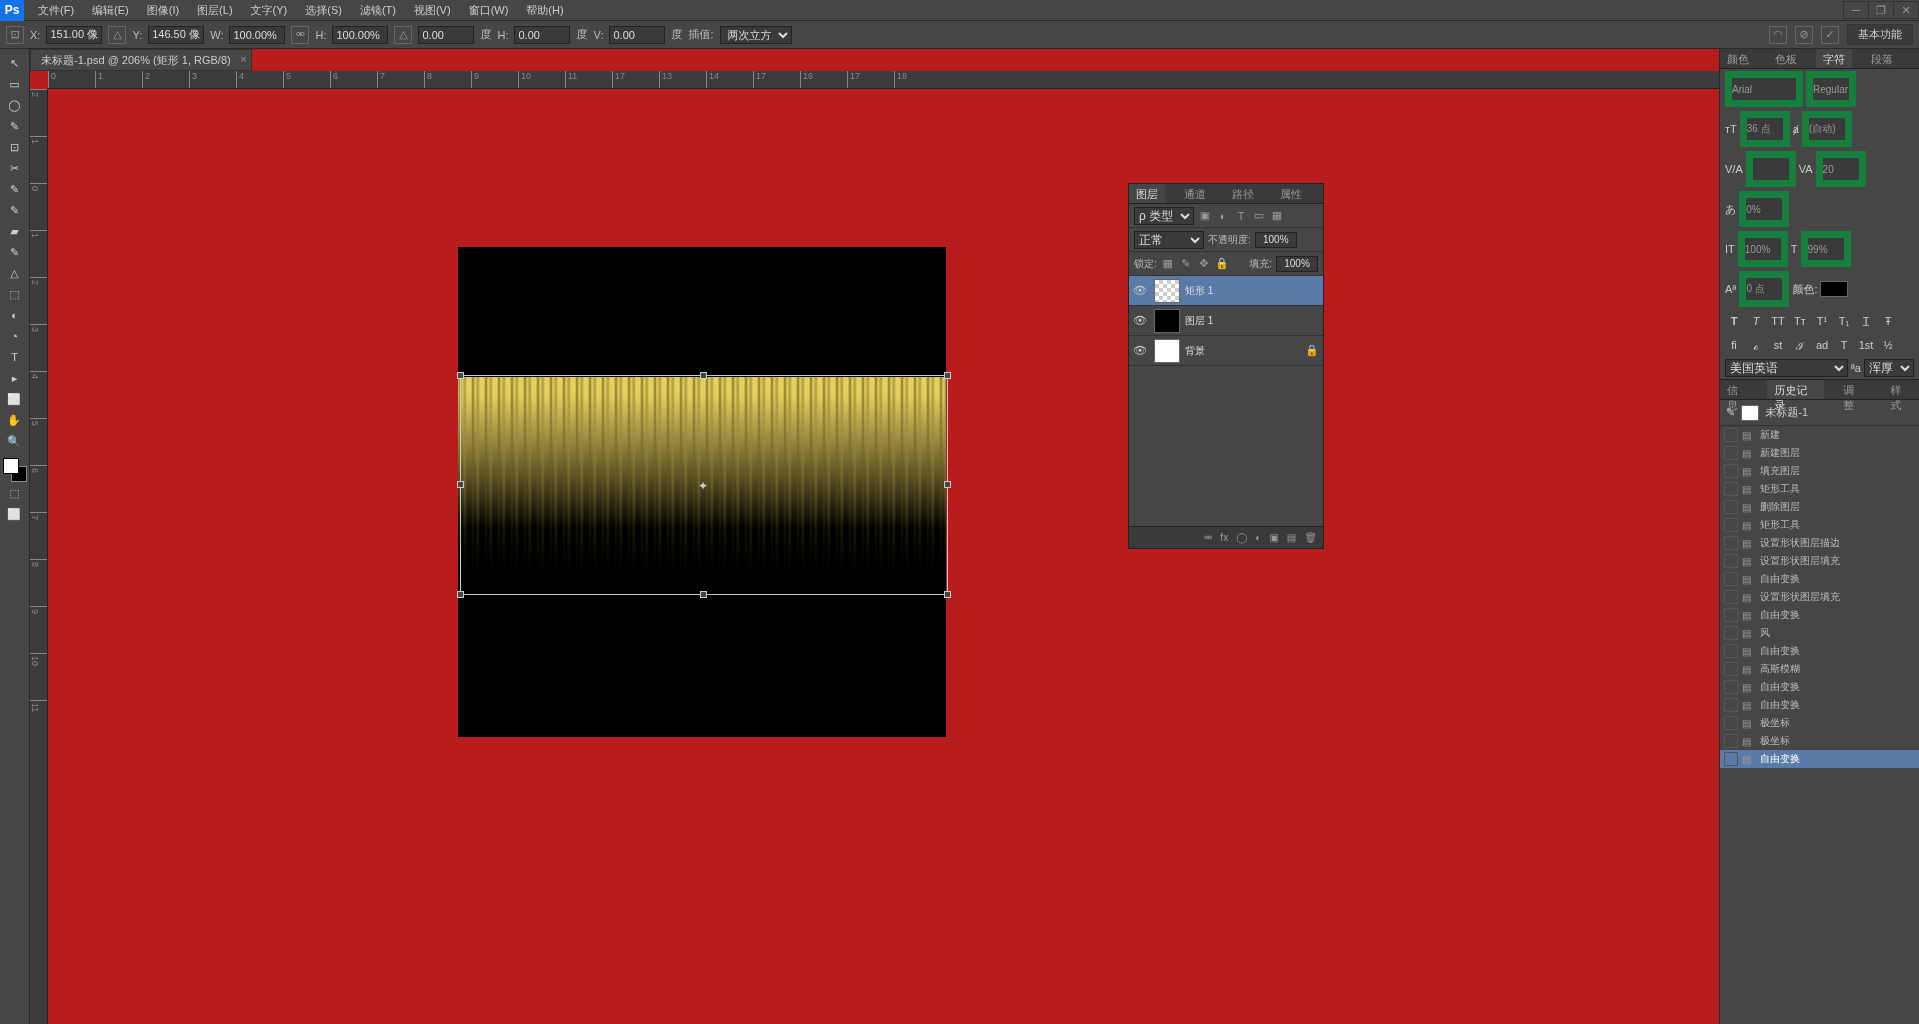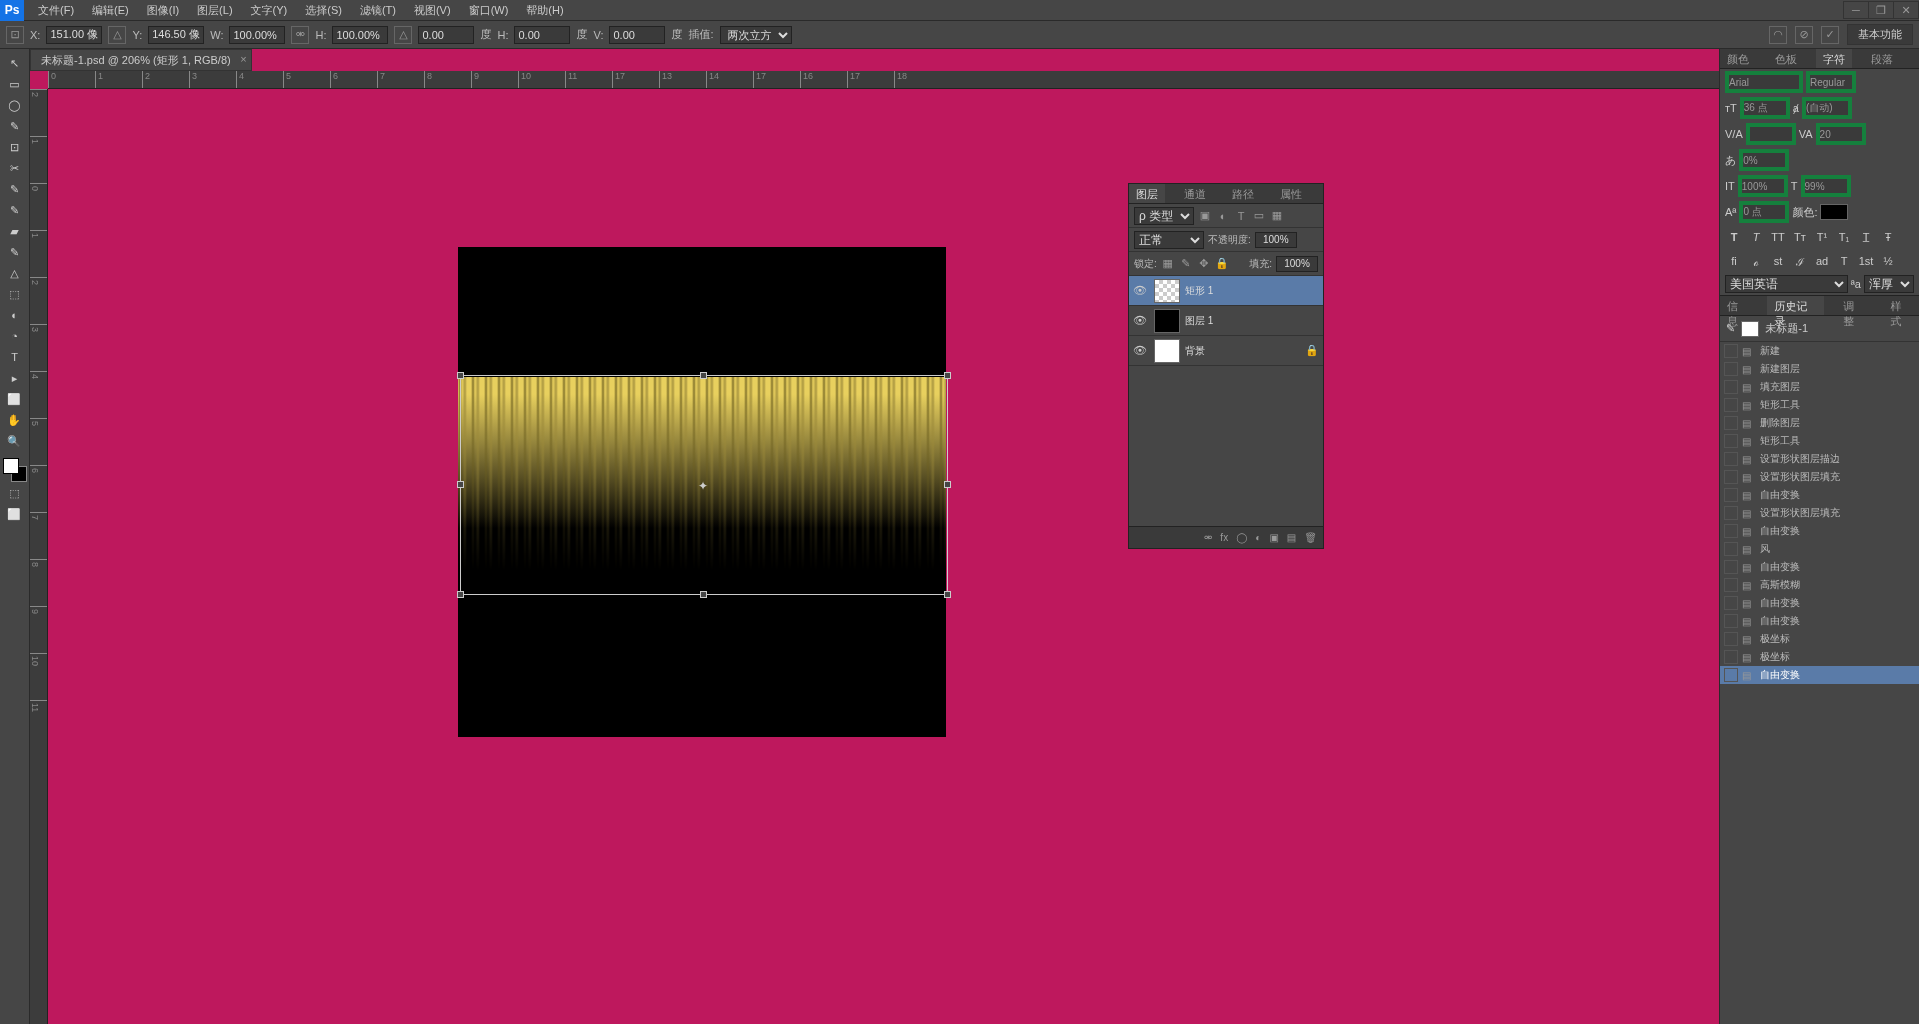--- a/index.html
+++ b/index.html
@@ -16,21 +16,21 @@
 .opt-input { background: #3a3a3a; border: 1px solid #222; color: #ddd; width: 56px; height: 18px; font-size: 11px; padding: 0 3px; }
 .opt-select { background: #3a3a3a; border: 1px solid #222; color: #ddd; height: 18px; font-size: 11px; padding: 0 3px; }
 .opt-right { margin-left: auto; display: flex; gap: 8px; align-items: center; }
 .workspace-btn { border: 1px solid #333; background: #3a3a3a; padding: 2px 10px; color: #ccc; }
 .main { display: flex; height: calc(100% - 49px); }
 .toolbar { width: 30px; background: #464646; border-right: 1px solid #2a2a2a; display: flex; flex-direction: column; align-items: center; padding-top: 4px; gap: 1px; }
 .tool { width: 22px; height: 20px; display: flex; align-items: center; justify-content: center; color: #ccc; cursor: default; }
 .fg-bg { position: relative; width: 24px; height: 24px; margin-top: 6px; }
 .fg { position: absolute; width: 16px; height: 16px; background: #fff; border: 1px solid #000; }
 .bg { position: absolute; width: 16px; height: 16px; background: #000; border: 1px solid #888; right: 0; bottom: 0; }
-.canvas-area { flex: 1; background: #be185d; position: relative; overflow: hidden; }
+.canvas-area { flex: 1; background: #b91c1c; position: relative; overflow: hidden; }
 .doc-tab { position: absolute; top: 0; left: 0; height: 22px; background: #464646; padding: 3px 20px 3px 10px; border: 1px solid #333; color: #ccc; font-size: 11px; }
 .doc-tab .close { position: absolute; right: 4px; top: 3px; color: #999; }
 .ruler-h { position: absolute; top: 22px; left: 18px; right: 0; height: 18px; background: #3c3c3c; border-bottom: 1px solid #222; display: flex; overflow: hidden; }
 .ruler-h div { width: 47px; border-left: 1px solid #888; color: #888; font-size: 9px; padding-left: 2px; flex-shrink: 0; }
 .ruler-v { position: absolute; top: 40px; left: 0; width: 18px; bottom: 0; background: #3c3c3c; border-right: 1px solid #222; display: flex; flex-direction: column; overflow: hidden; }
 .ruler-v div { height: 47px; border-top: 1px solid #888; color: #888; font-size: 9px; writing-mode: vertical-lr; padding-top: 2px; flex-shrink: 0; }
 .canvas { position: absolute; top: 198px; left: 428px; width: 488px; height: 490px; background: #000; }
 .art { position: absolute; top: 130px; left: 0; right: 0; height: 216px; background: linear-gradient(to bottom, #e8d05e 0%, #e8d05e 8%, transparent 70%); }
 .art::before { content: ""; position: absolute; inset: 0; background: repeating-linear-gradient(90deg, transparent 0px, #6b5e1f 2px, transparent 4px, #9c8a3a 7px, transparent 9px, transparent 13px); mask: linear-gradient(to bottom, black 10%, transparent 90%); -webkit-mask: linear-gradient(to bottom, black 10%, transparent 90%); opacity: 0.8; }
 .transform-box { position: absolute; top: 326px; left: 430px; width: 488px; height: 220px; border: 1px solid #ccc; pointer-events: none; }
@@ -55,21 +55,21 @@
 .layer-thumb { width: 26px; height: 24px; border: 1px solid #666; margin: 0 5px; background: #fff; }
 .layer-thumb.chk { background: repeating-conic-gradient(#ccc 0 25%, #fff 0 50%) 0 0/8px 8px; }
 .layer-thumb.blk { background: #000; }
 .layer-name { font-size: 10px; color: #ddd; flex: 1; }
 .layer-lock { color: #999; }
 .panel-footer { height: 22px; background: #3a3a3a; border-top: 1px solid #222; display: flex; align-items: center; justify-content: flex-end; gap: 8px; padding: 0 6px; }
 .panel-footer span { color: #999; font-size: 10px; }
 .right-dock { width: 200px; background: #464646; border-left: 1px solid #2a2a2a; display: flex; flex-direction: column; }
 .char-panel { border-bottom: 1px solid #222; }
 .char-row { display: flex; align-items: center; gap: 3px; padding: 2px 5px; }
-.c-input { background: #3a3a3a; border: 4px solid #15803d; color: #999; width: 50px; height: 22px; font-size: 10px; }
+.c-input { background: #3a3a3a; border: 7px solid #15803d; color: #999; width: 50px; height: 36px; font-size: 10px; }
 .c-wide { width: 78px; }
 .c-btn-row { display: flex; gap: 4px; padding: 4px 5px; }
 .c-btn { width: 18px; height: 16px; color: #ccc; font-size: 11px; display: flex; align-items: center; justify-content: center; }
 .c-btn b { font-weight: bold; } .c-btn i { font-style: italic; }
 .history-panel { flex: 1; display: flex; flex-direction: column; overflow: hidden; }
 .history-doc { display: flex; align-items: center; height: 26px; padding: 0 6px; gap: 6px; border-bottom: 1px solid #333; }
 .hist-thumb { width: 18px; height: 16px; background: #fff; border: 1px solid #666; }
 .history-list { flex: 1; overflow-y: auto; }
 .hist-row { display: flex; align-items: center; height: 18px; padding: 0 4px; gap: 4px; font-size: 10px; color: #bbb; }
 .hist-row.active { background: #5a7ba8; color: #fff; }

